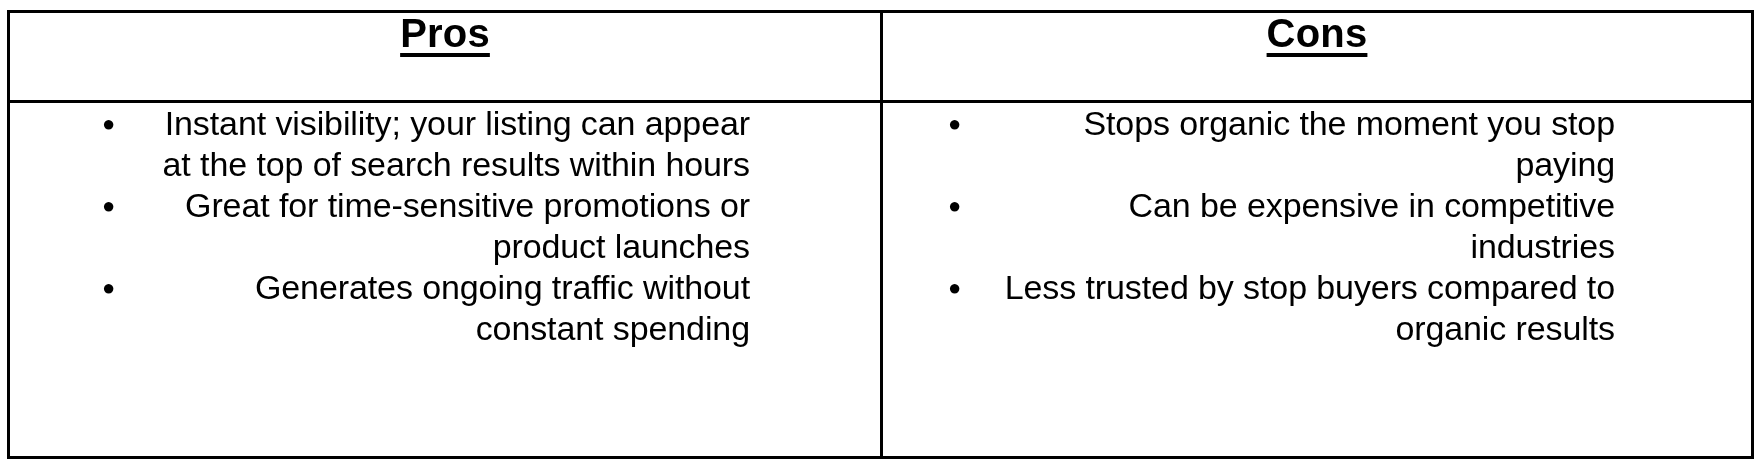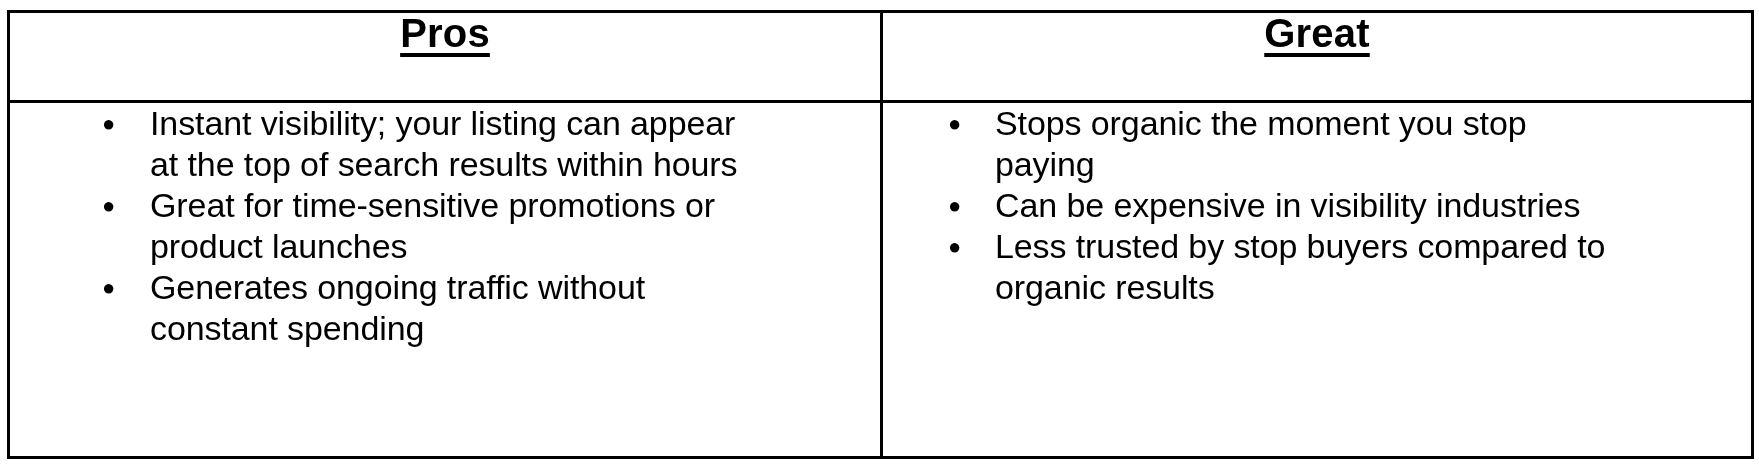--- a/index.html
+++ b/index.html
@@ -71,20 +71,21 @@
 
   .bullet-marker {
     position: absolute;
     font-size: 22px;
     line-height: 41px;
     top: 0;
   }
 
   .bullet-text {
     display: block;
+    text-align: right;
   }
 
   
   .col-pros-body .bullet-item { padding-left: 140px; }
   .col-pros-body .bullet-marker { left: 92px; }
   .col-pros-body .bullet-text { max-width: 600px; }
 
   
   .col-cons-body .bullet-item { padding-left: 112px; }
   .col-cons-body .bullet-marker { left: 65px; }
@@ -97,21 +98,21 @@
   <colgroup>
     <col class="col-pros">
     <col class="col-cons">
   </colgroup>
   <thead>
     <tr>
       <th class="header-cell">
         <span class="header-label">Pros</span>
       </th>
       <th class="header-cell">
-        <span class="header-label">Great</span>
+        <span class="header-label">Cons</span>
       </th>
     </tr>
   </thead>
   <tbody>
     <tr>
       <td class="body-cell col-pros-body">
         <ul class="bullet-list">
           <li class="bullet-item">
             <span class="bullet-marker">●</span>
             <span class="bullet-text">Instant visibility; your listing can appear at the top of search results within hours</span>
@@ -127,21 +128,21 @@
         </ul>
       </td>
       <td class="body-cell col-cons-body">
         <ul class="bullet-list">
           <li class="bullet-item">
             <span class="bullet-marker">●</span>
             <span class="bullet-text">Stops organic the moment you stop paying</span>
           </li>
           <li class="bullet-item">
             <span class="bullet-marker">●</span>
-            <span class="bullet-text">Can be expensive in visibility industries</span>
+            <span class="bullet-text">Can be expensive in competitive industries</span>
           </li>
           <li class="bullet-item">
             <span class="bullet-marker">●</span>
             <span class="bullet-text">Less trusted by stop buyers compared to organic results</span>
           </li>
         </ul>
       </td>
     </tr>
   </tbody>
 </table>

